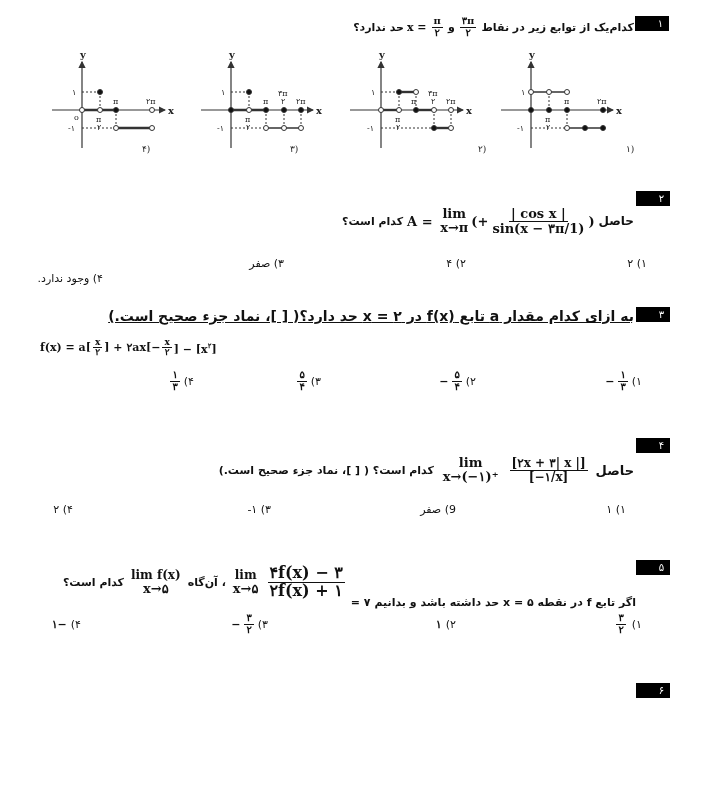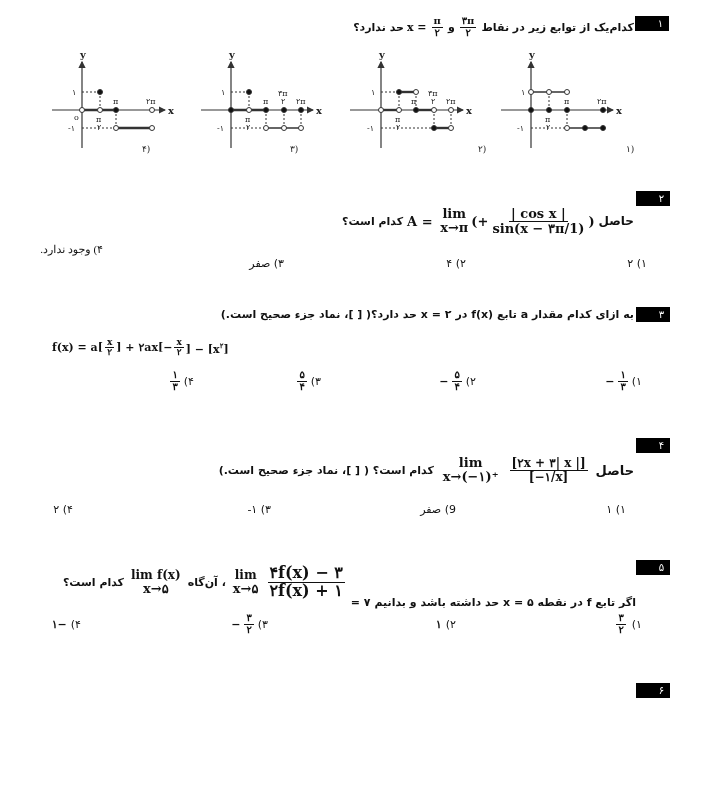--- a/index.html
+++ b/index.html
@@ -199,25 +199,25 @@
         <span class="num">| cos x |</span>
         <span class="den">sin(x − ۳π/1)</span>
       </span>
     <span>)</span>
   </span>
   <span class="rtl" style="font-size:11px;">کدام است؟</span>
 </div>
 <div class="opt" style="right:74px;top:257px;">۱) ۲</div>
 <div class="opt" style="right:255px;top:257px;">۲) ۴</div>
 <div class="opt" style="right:437px;top:257px;">۳) صفر</div>
-<div class="opt" style="right:618px;top:243px;font-family:Liberation Serif, serif;">۴) وجود ندارد.</div>
+<div class="opt" style="right:618px;top:272px;">۴) وجود ندارد.</div>
 
 <div class="qbox" style="left:636px;top:307px;"><span>۳</span></div>
-<div class="abs rtl" style="right:87px;top:308px;font-size:11px;">به ازای کدام مقدار a تابع f(x) در ۲ = x حد دارد؟( [ ]، نماد جزء صحیح است.)</div>
-<div class="abs math" style="left:52px;top:338px;font-size:11px;display:flex;align-items:center;text-align:center;">
+<div class="abs rtl" style="right:87px;top:308px;font-size:14px;text-decoration:underline;">به ازای کدام مقدار a تابع f(x) در ۲ = x حد دارد؟( [ ]، نماد جزء صحیح است.)</div>
+<div class="abs math" style="left:40px;top:338px;font-size:11px;display:flex;align-items:center;text-align:center;">
 
   <span>f(x) = a[</span>
   <span class="frac" style="font-size:9px;">
       <span class="num">x</span>
       <span class="den">۲</span>
     </span>
   <span>] + ۲ax[−</span>
   <span class="frac" style="font-size:9px;">
       <span class="num">x</span>
       <span class="den">۲</span>

